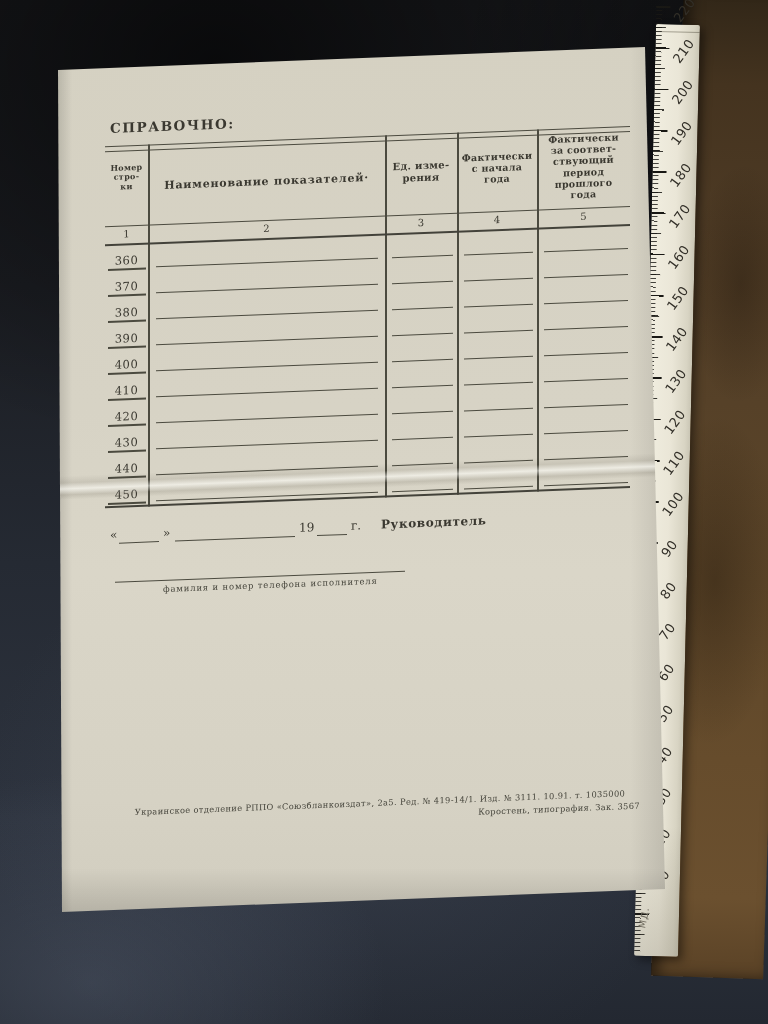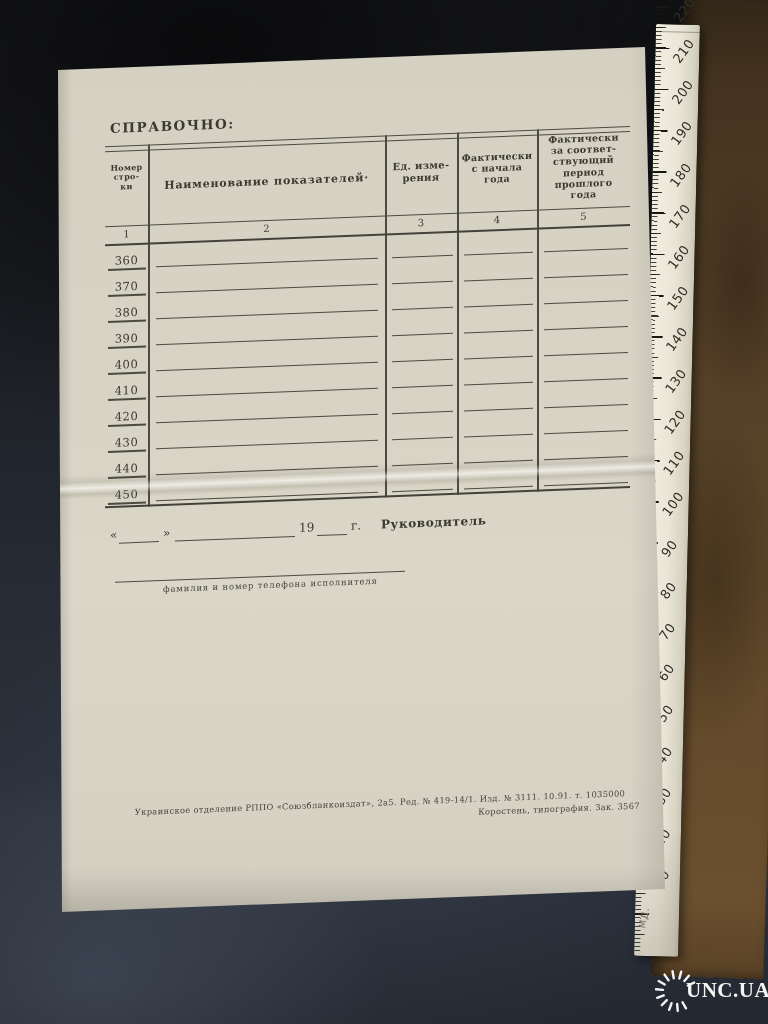--- a/index.html
+++ b/index.html
@@ -270,33 +270,14 @@
 
       <div class="imprint">
         <div class="imp1">Украинское отделение РППО «Союзбланкоиздат», 2а5. Ред. № 419-14/1. Изд. № 3111. 10.91. т. 1035000</div>
         <div class="imp2">Коростень, типография. Зак. 3567</div>
       </div>
 
       <div class="fold"></div>
     </div>
   </div>
 
-  <div class="wm">
-    <svg class="sunburst" width="52" height="52" viewBox="0 0 52 52">
-      <g stroke="#ffffff" stroke-width="2.4" stroke-linecap="round">
-        <line x1="39" y1="26" x2="46" y2="26" transform="rotate(60 26 26)"></line>
-        <line x1="39" y1="26" x2="46" y2="26" transform="rotate(85 26 26)"></line>
-        <line x1="39" y1="26" x2="46" y2="26" transform="rotate(110 26 26)"></line>
-        <line x1="39" y1="26" x2="46" y2="26" transform="rotate(135 26 26)"></line>
-        <line x1="39" y1="26" x2="46" y2="26" transform="rotate(160 26 26)"></line>
-        <line x1="39" y1="26" x2="46" y2="26" transform="rotate(185 26 26)"></line>
-        <line x1="39" y1="26" x2="46" y2="26" transform="rotate(210 26 26)"></line>
-        <line x1="39" y1="26" x2="46" y2="26" transform="rotate(235 26 26)"></line>
-        <line x1="39" y1="26" x2="46" y2="26" transform="rotate(260 26 26)"></line>
-        <line x1="39" y1="26" x2="46" y2="26" transform="rotate(285 26 26)"></line>
-        <line x1="39" y1="26" x2="46" y2="26" transform="rotate(310 26 26)"></line>
-        <line x1="39" y1="26" x2="46" y2="26" transform="rotate(335 26 26)"></line>
-      </g>
-    </svg>
-    <span class="wm-text">UNC.UA</span>
-  </div>
 
 </div>
 
 </body></html>

